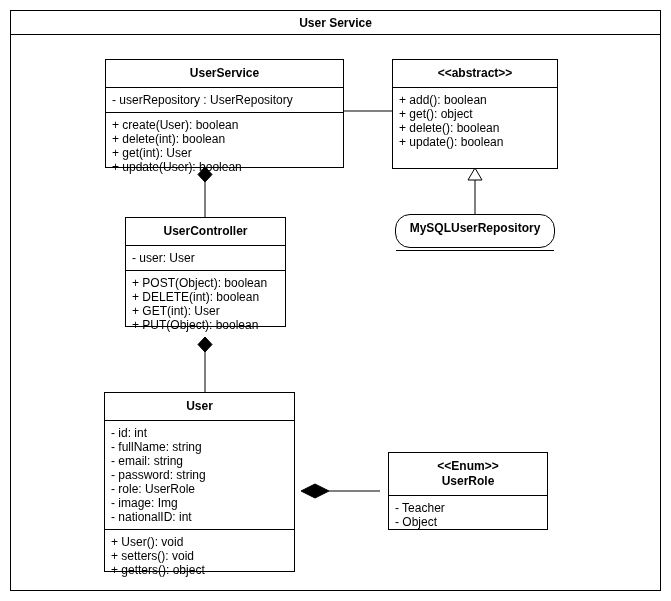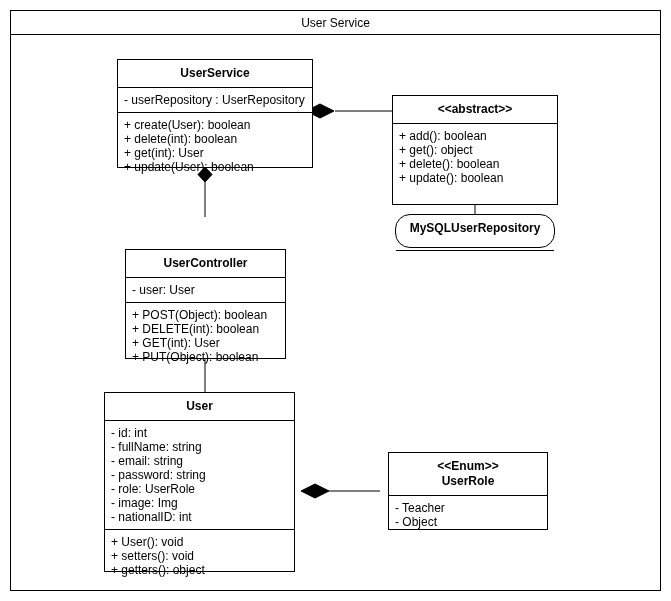--- a/index.html
+++ b/index.html
@@ -35,21 +35,21 @@
   }
   .frame-title {
     position: absolute;
     left: 0;
     top: 0;
     width: 100%;
     height: 24px;
     line-height: 24px;
     text-align: center;
     font-size: 12px;
-    font-weight: normal;
+    font-weight: bold;
     color: #000000;
     border-bottom: 1px solid #000000;
     box-sizing: border-box;
   }
   
   .uml {
     position: absolute;
     border: 1px solid #000000;
     background: #ffffff;
     box-sizing: border-box;
@@ -120,54 +120,54 @@
       <line x1="329" y1="491" x2="380" y2="491" stroke="#000000" stroke-width="1"></line>
       <polygon points="301,491 315,484 329,491 315,498" fill="#000000" stroke="#000000" stroke-width="1"></polygon>
     </g>
 
     <g>
       <line x1="475" y1="214" x2="475" y2="180" stroke="#000000" stroke-width="1"></line>
       <polygon points="475,168 482,180 468,180" fill="#ffffff" stroke="#000000" stroke-width="1"></polygon>
     </g>
   </svg>
 
-  <div class="uml" style="left:117px; top:59px; width:196px; height:109px;">
+  <div class="uml" style="left:105px; top:59px; width:239px; height:109px;">
     <div class="uml-header">UserService</div>
     <div class="uml-sep"></div>
     <div class="uml-section">
       <div class="uml-row">- userRepository : UserRepository</div>
     </div>
     <div class="uml-sep"></div>
     <div class="uml-section">
       <div class="uml-row">+ create(User): boolean</div>
       <div class="uml-row">+ delete(int): boolean</div>
       <div class="uml-row">+ get(int): User</div>
       <div class="uml-row">+ update(User): boolean</div>
     </div>
   </div>
 
-  <div class="uml" style="left:392px; top:59px; width:166px; height:110px;margin-top:36px;">
+  <div class="uml" style="left:392px; top:59px; width:166px; height:110px;">
     <div class="uml-header">
       <div>&lt;&lt;abstract&gt;&gt;</div>
     </div>
     <div class="uml-sep"></div>
     <div class="uml-section">
       <div class="uml-row">+ add(): boolean</div>
       <div class="uml-row">+ get(): object</div>
       <div class="uml-row">+ delete(): boolean</div>
       <div class="uml-row">+ update(): boolean</div>
     </div>
   </div>
 
   <div class="uml" style="left:395px; top:214px; width:160px; height:34px;border-radius:15px;">
     <div class="uml-header">MySQLUserRepository</div>
     <div class="uml-double-bottom"></div>
   </div>
 
-  <div class="uml" style="left:125px; top:217px; width:161px; height:110px;margin-top:32px;">
+  <div class="uml" style="left:125px; top:217px; width:161px; height:110px;">
     <div class="uml-header">UserController</div>
     <div class="uml-sep"></div>
     <div class="uml-section">
       <div class="uml-row">- user: User</div>
     </div>
     <div class="uml-sep"></div>
     <div class="uml-section">
       <div class="uml-row">+ POST(Object): boolean</div>
       <div class="uml-row">+ DELETE(int): boolean</div>
       <div class="uml-row">+ GET(int): User</div>

